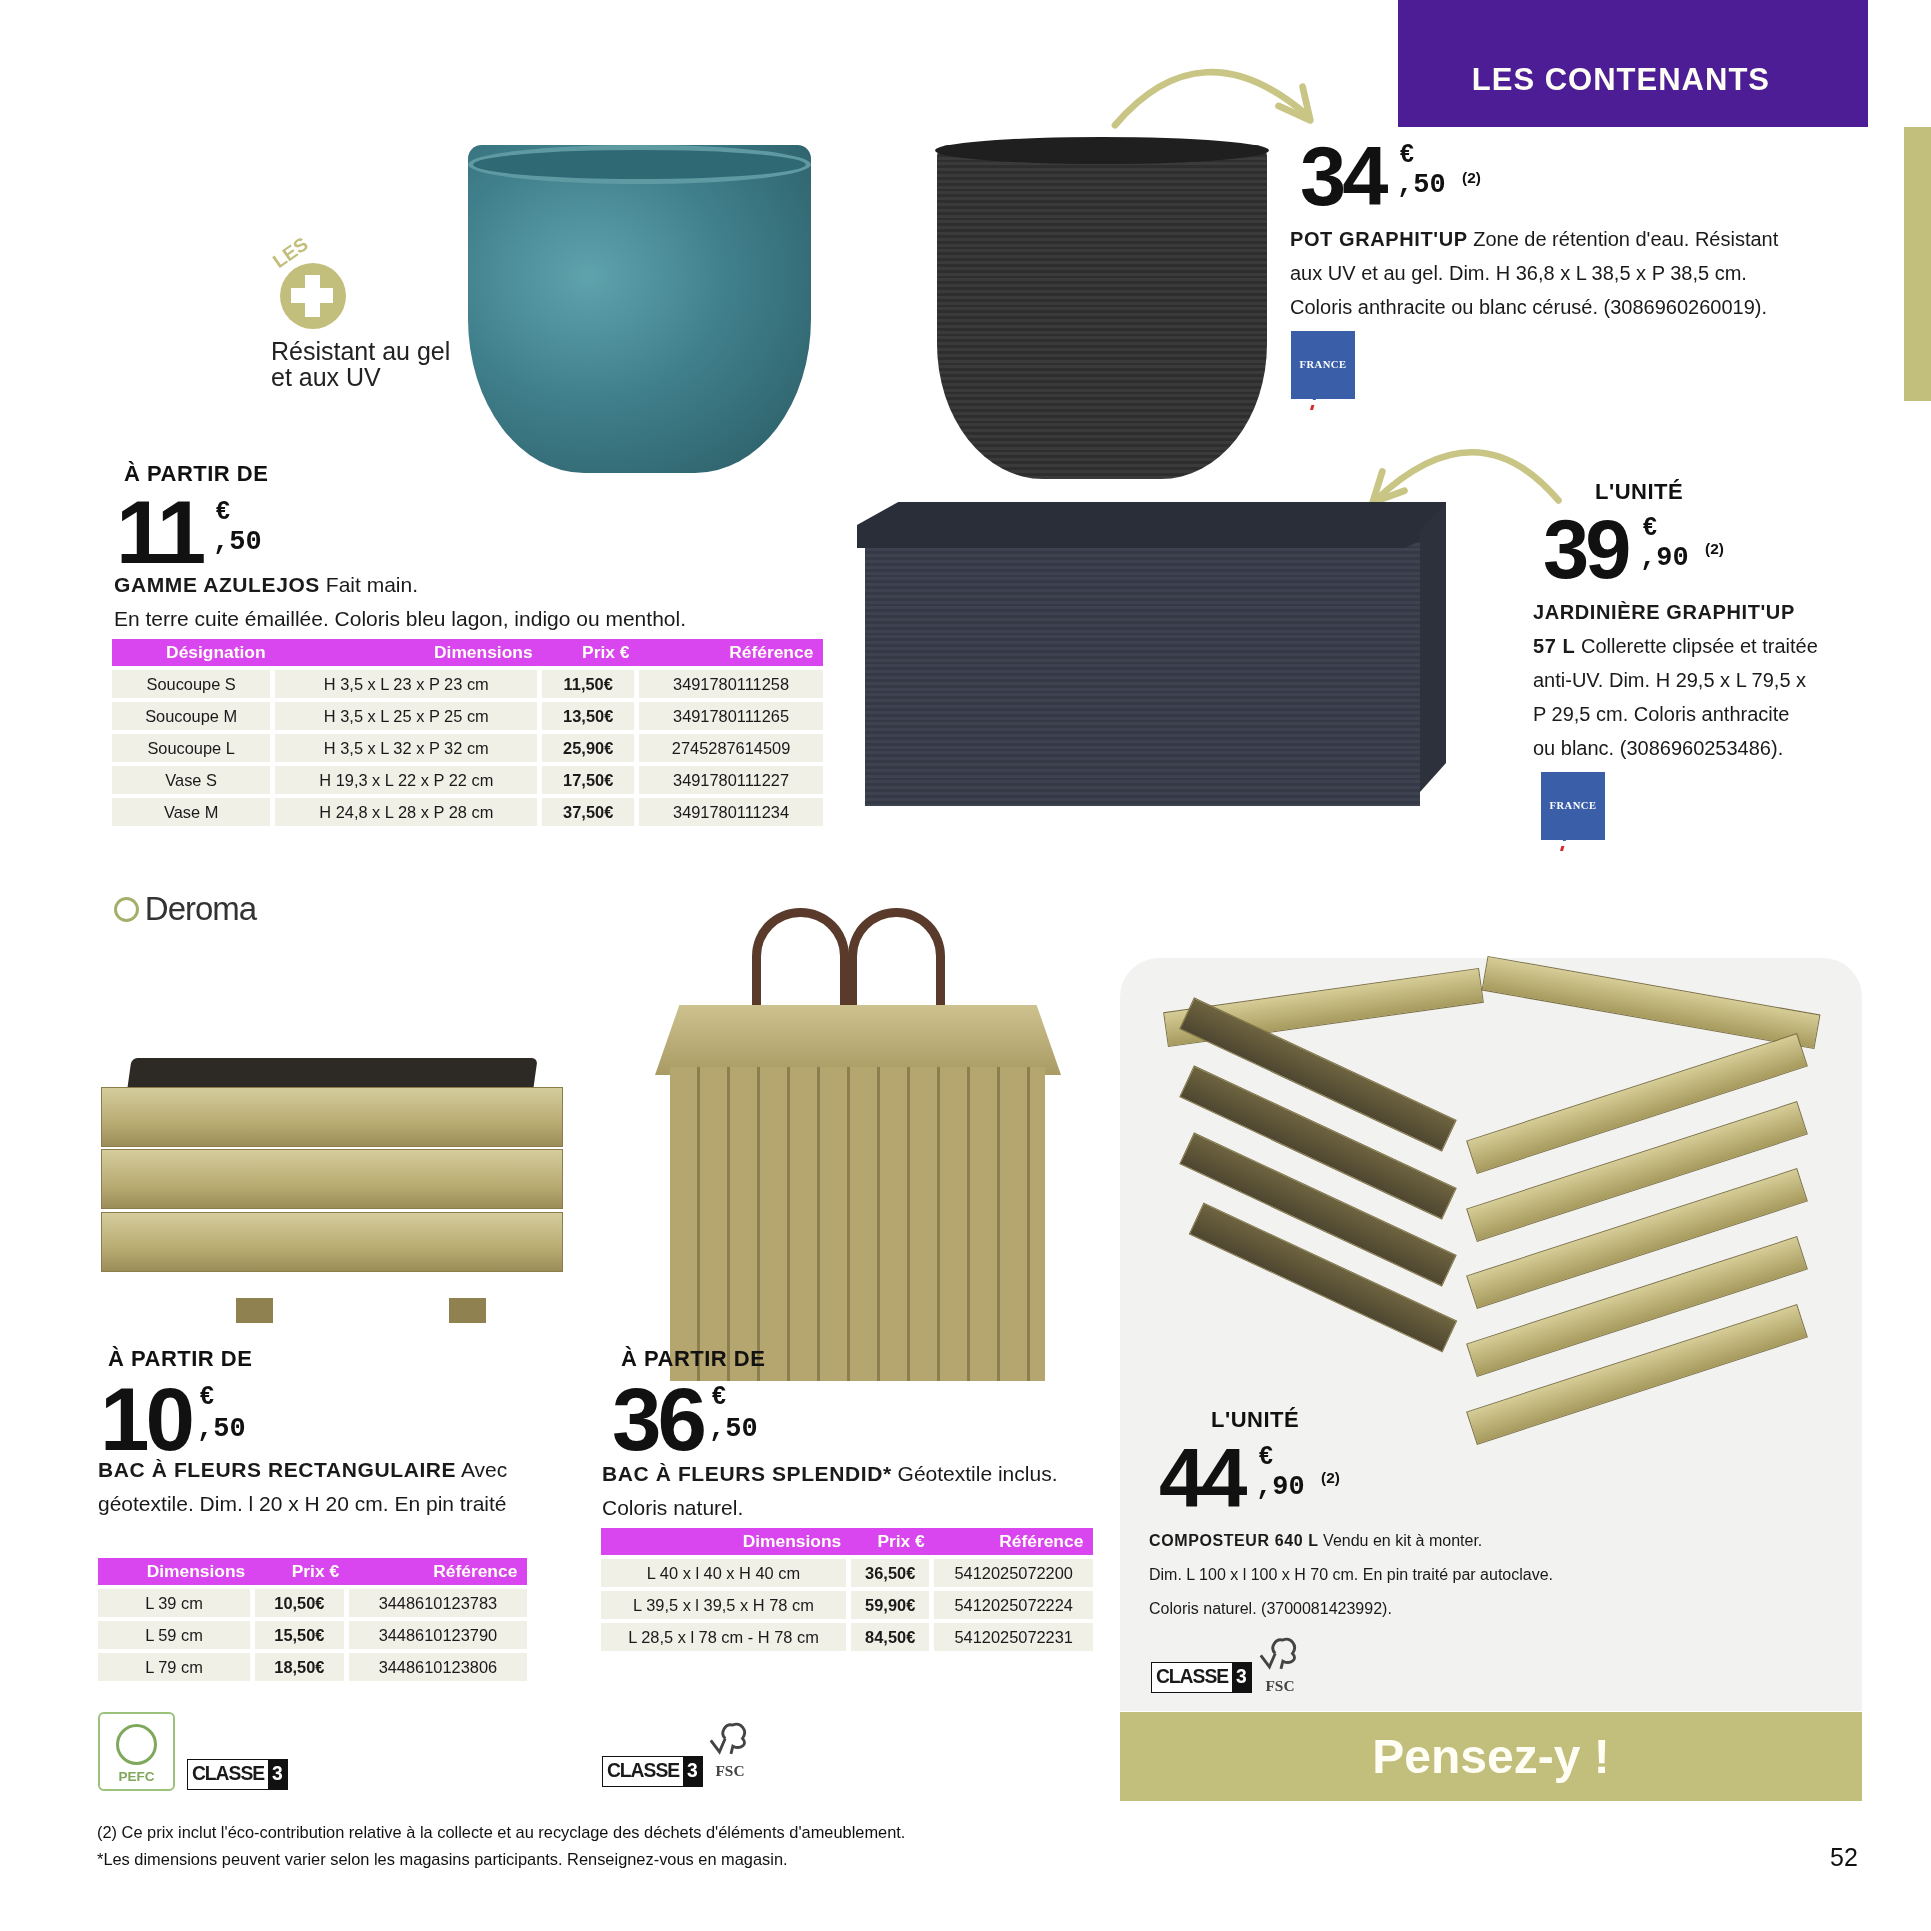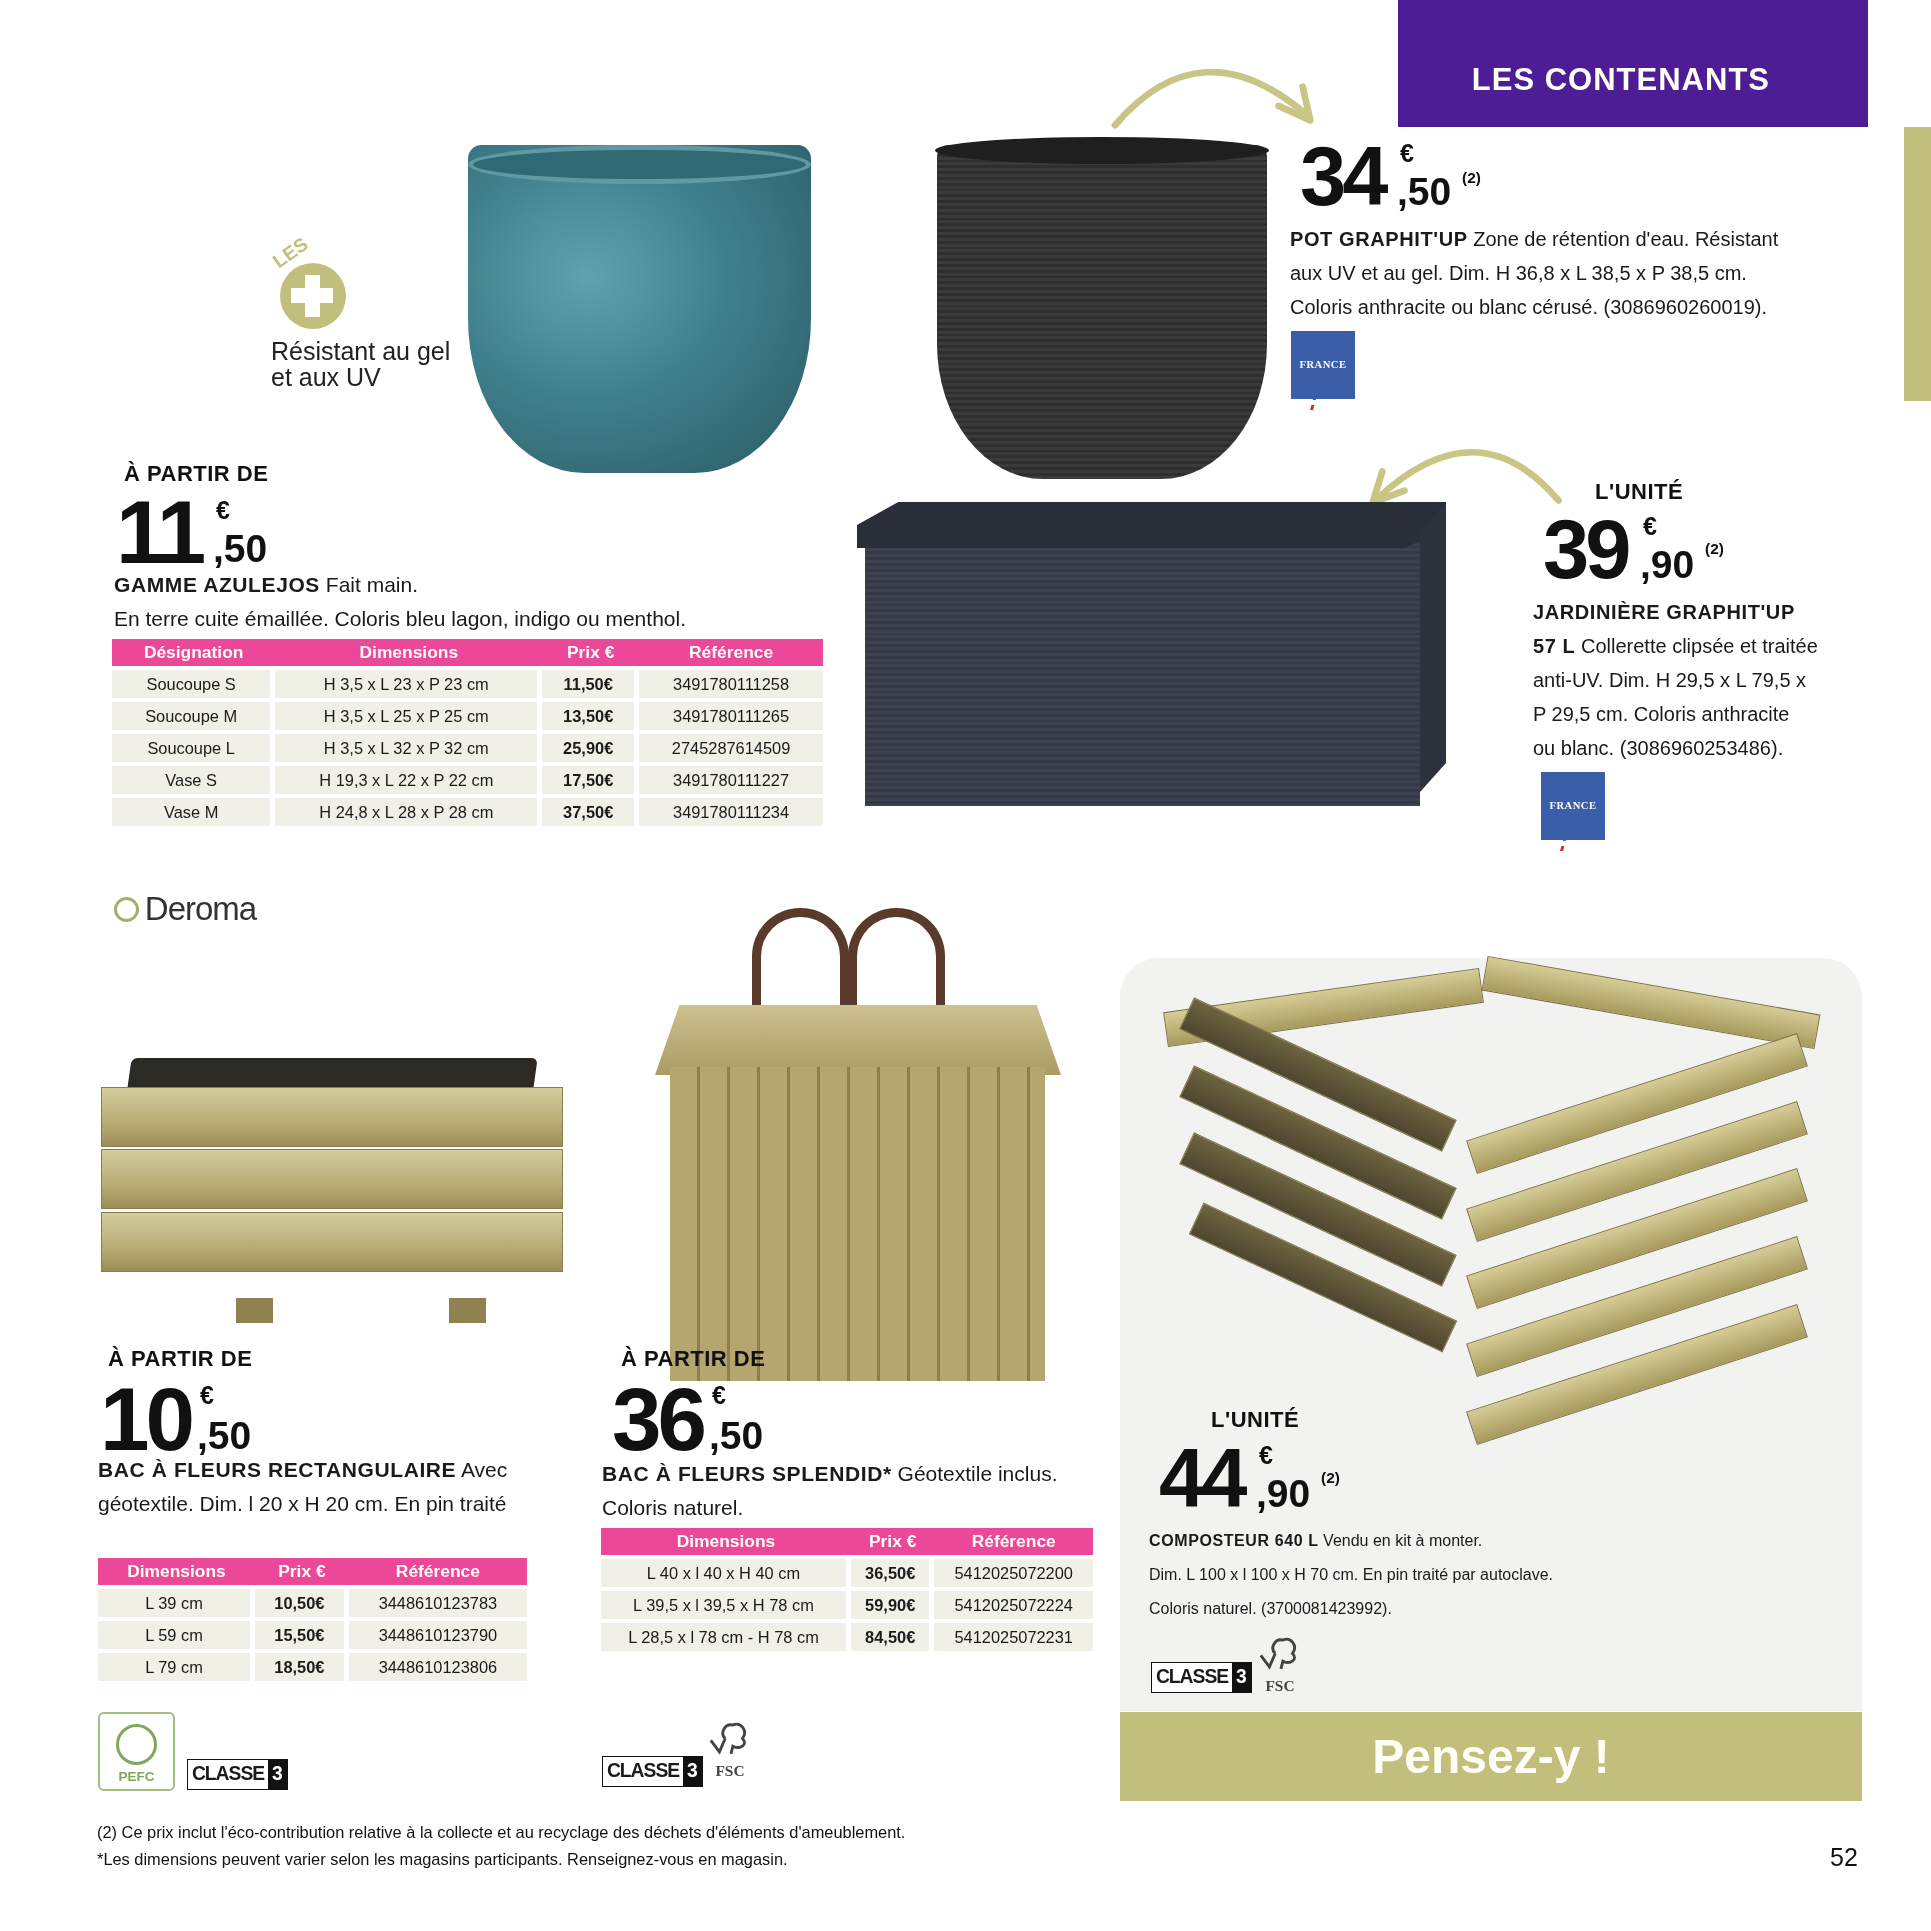--- a/index.html
+++ b/index.html
@@ -9,29 +9,29 @@
 
   
   .header-tab { left: 1398px; top: 0; width: 470px; height: 127px; background: #4c1d95; }
   .header-tab span { position: absolute; right: 98px; top: 62px; color: #fffef4; font-weight: 700; font-size: 31px; letter-spacing: 1px; }
   .header-side { left: 1904px; top: 127px; width: 27px; height: 274px; background: #c2be7c; }
 
   
   .price { font-family: "Liberation Sans", sans-serif; font-weight: 700; color: #111; line-height: 1; }
   .price .int { font-size: 89px; letter-spacing: -3.9px; }
   .price .euro { position: absolute; font-size: 25px; }
-  .price .cents { position: absolute; font-size: 39px; }
+  .price .cents { position: absolute; font-size: 27px; font-family: Liberation Mono, monospace; }
   .price .note { position: absolute; font-size: 15.4px; font-weight: 700; }
   .lead { font-weight: 700; font-size: 22px; color: #111; letter-spacing: 0.5px; }
   .desc { font-size: 21px; line-height: 34px; color: #1a1a1a; }
   .desc b { font-weight: 700; letter-spacing: 0.6px; }
 
   
   table.spec { border-collapse: separate; border-spacing: 0 4.8px; font-size: 16.4px; }
-  table.spec th { background: #ec4899; color: #fffef4; font-weight: 700; font-size: 17.4px; height: 27px; padding: 0 9.7px; text-align: center; }
+  table.spec th { background: #d946ef; color: #fffef4; font-weight: 700; font-size: 17.4px; height: 27px; padding: 0 9.7px; text-align: right; }
   table.spec td { background: #f1f0e6; height: 28px; text-align: center; padding: 0 7.7px; border-right: 5.8px solid #ffffff; }
   table.spec td:last-child { border-right: none; }
   table.spec td.p { font-weight: 700; }
 
   
   .pot-blue { left: 468px; top: 145px; width: 343px; height: 386px; }
   .pot-blue .bowl { position:absolute; left: 0; top: 0; width: 343px; height: 328px;
     background: radial-gradient(ellipse at 35% 40%, #5fa3ad 0%, #3f7f8b 45%, #2a5a63 100%);
     border-radius: 13.5px 13.5px 116px 116px / 13.5px 13.5px 154px 154px; }
   .pot-blue .rim { position:absolute; left: 0; top: 0; width: 343px; height: 39px; border-radius: 50%; background: #2f6a74; border: 5.8px solid #5f9aa3; }

